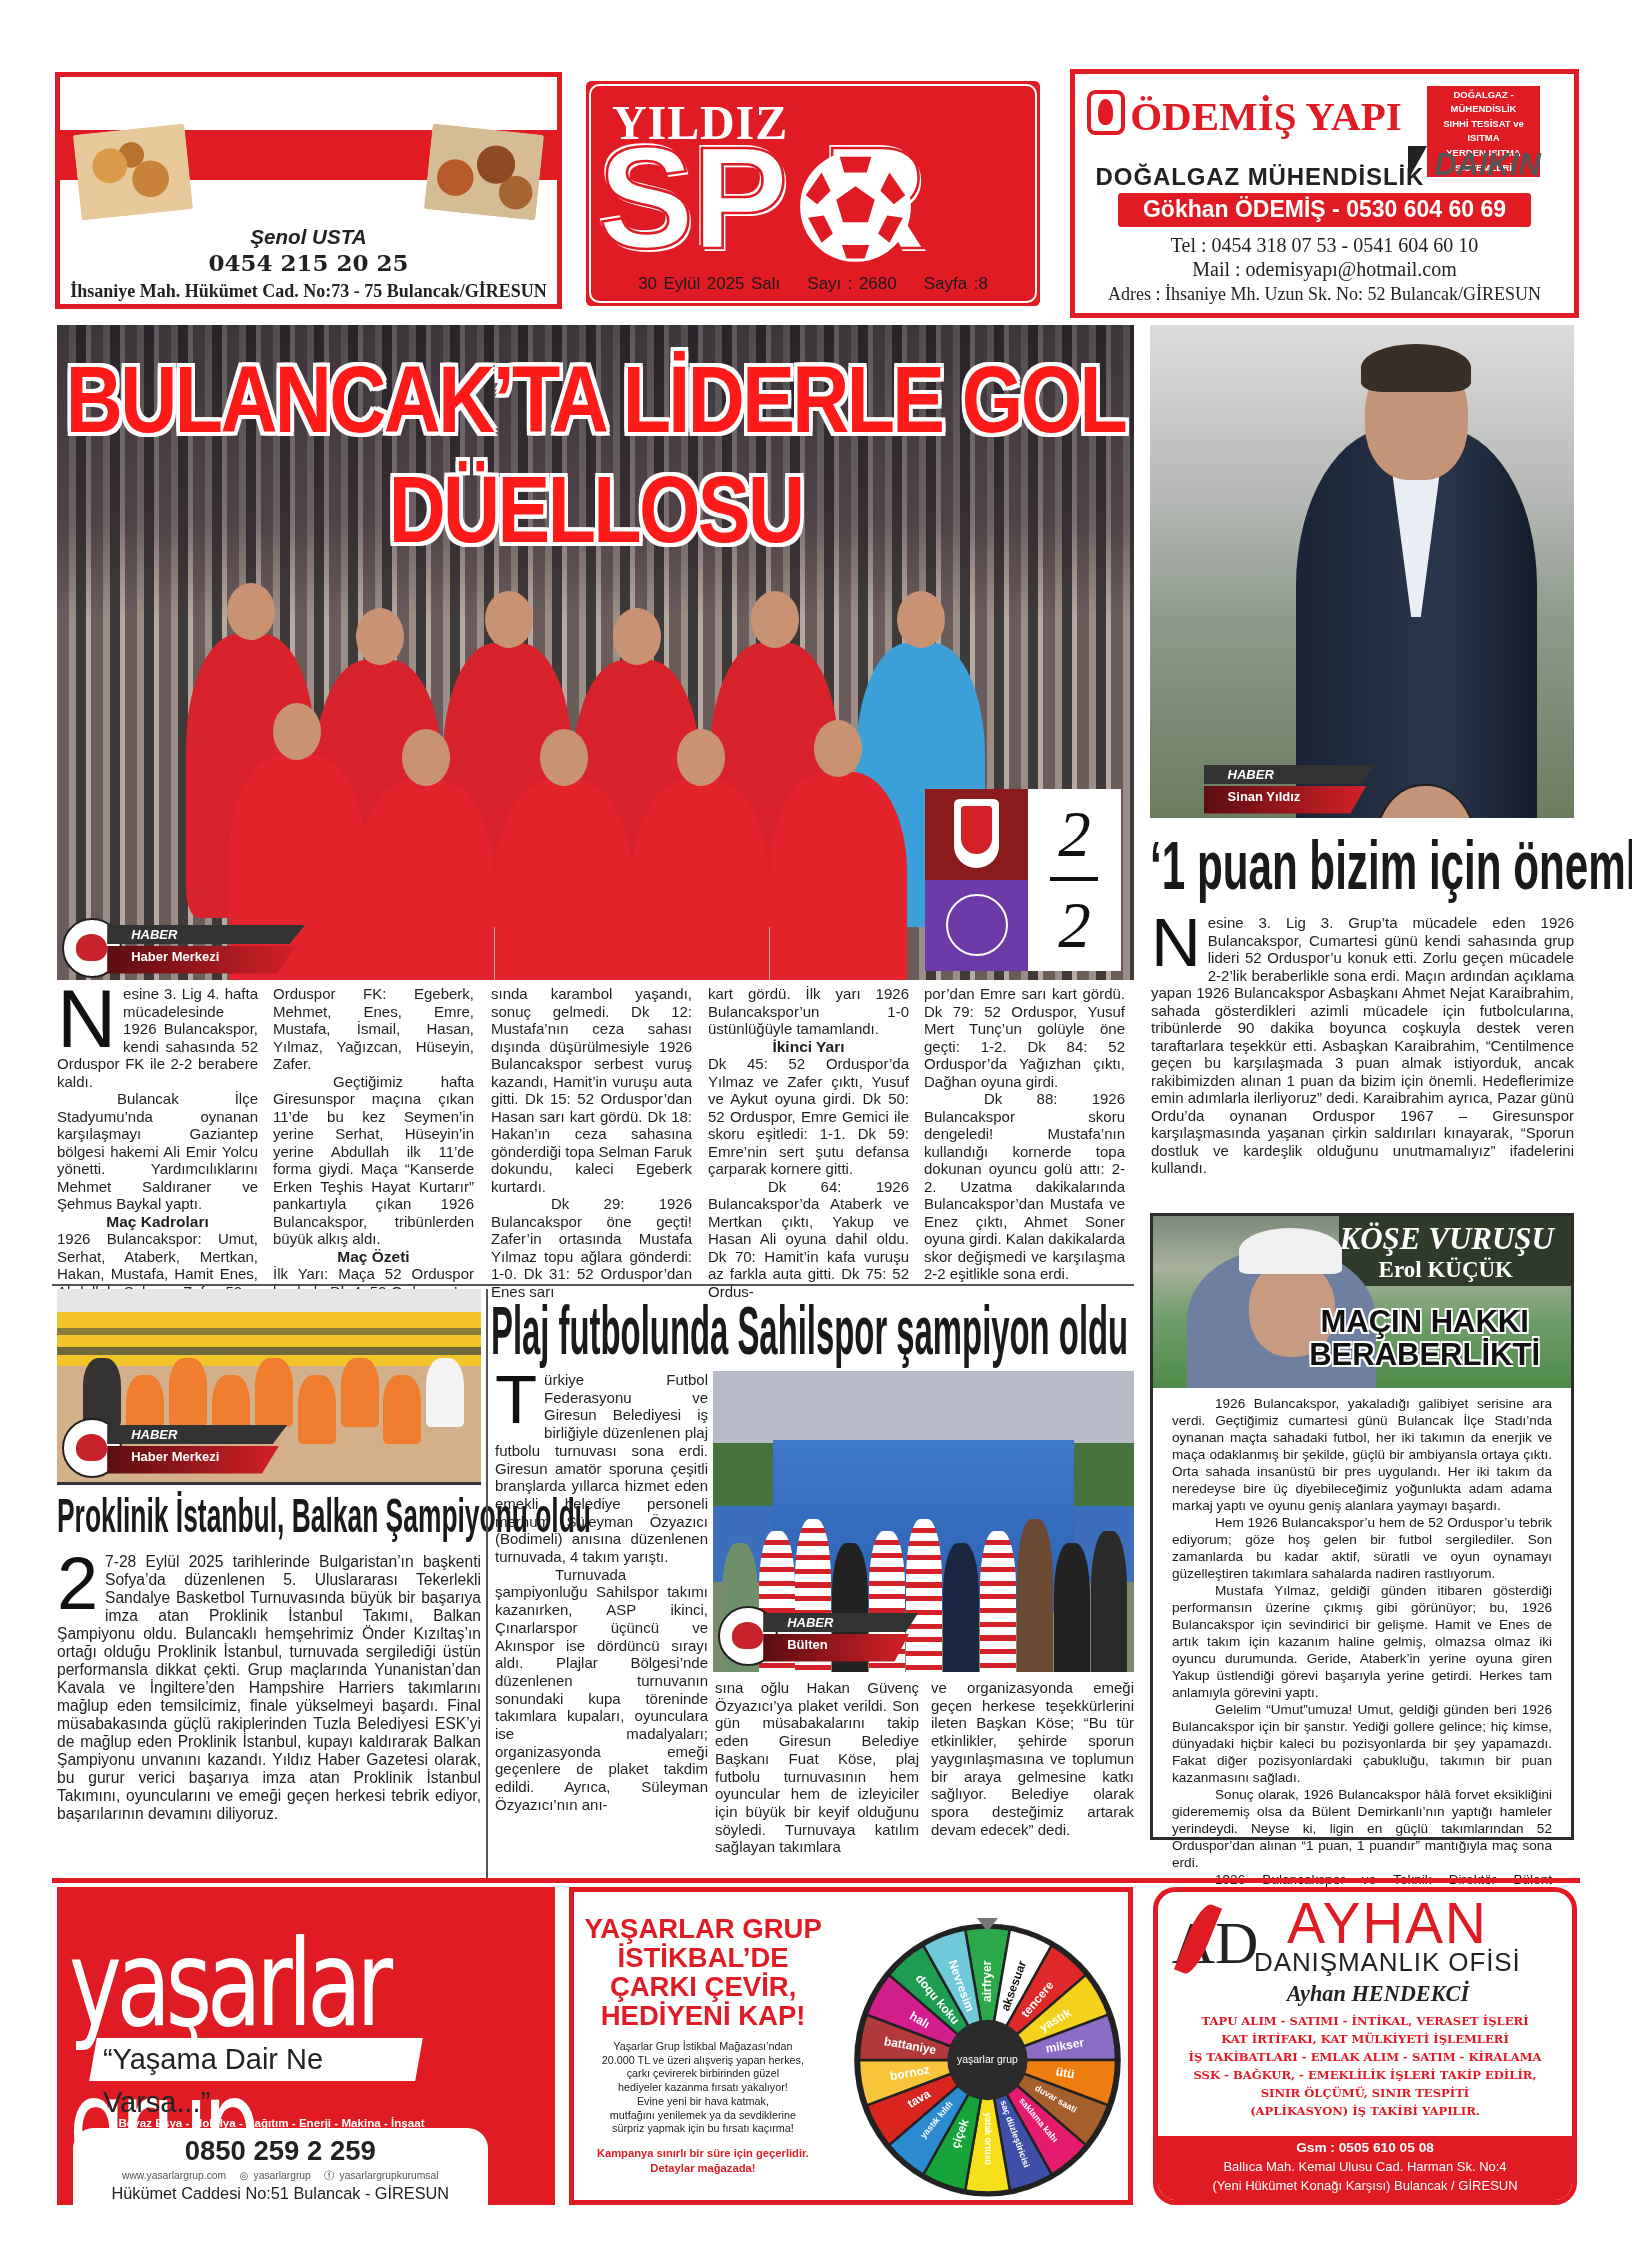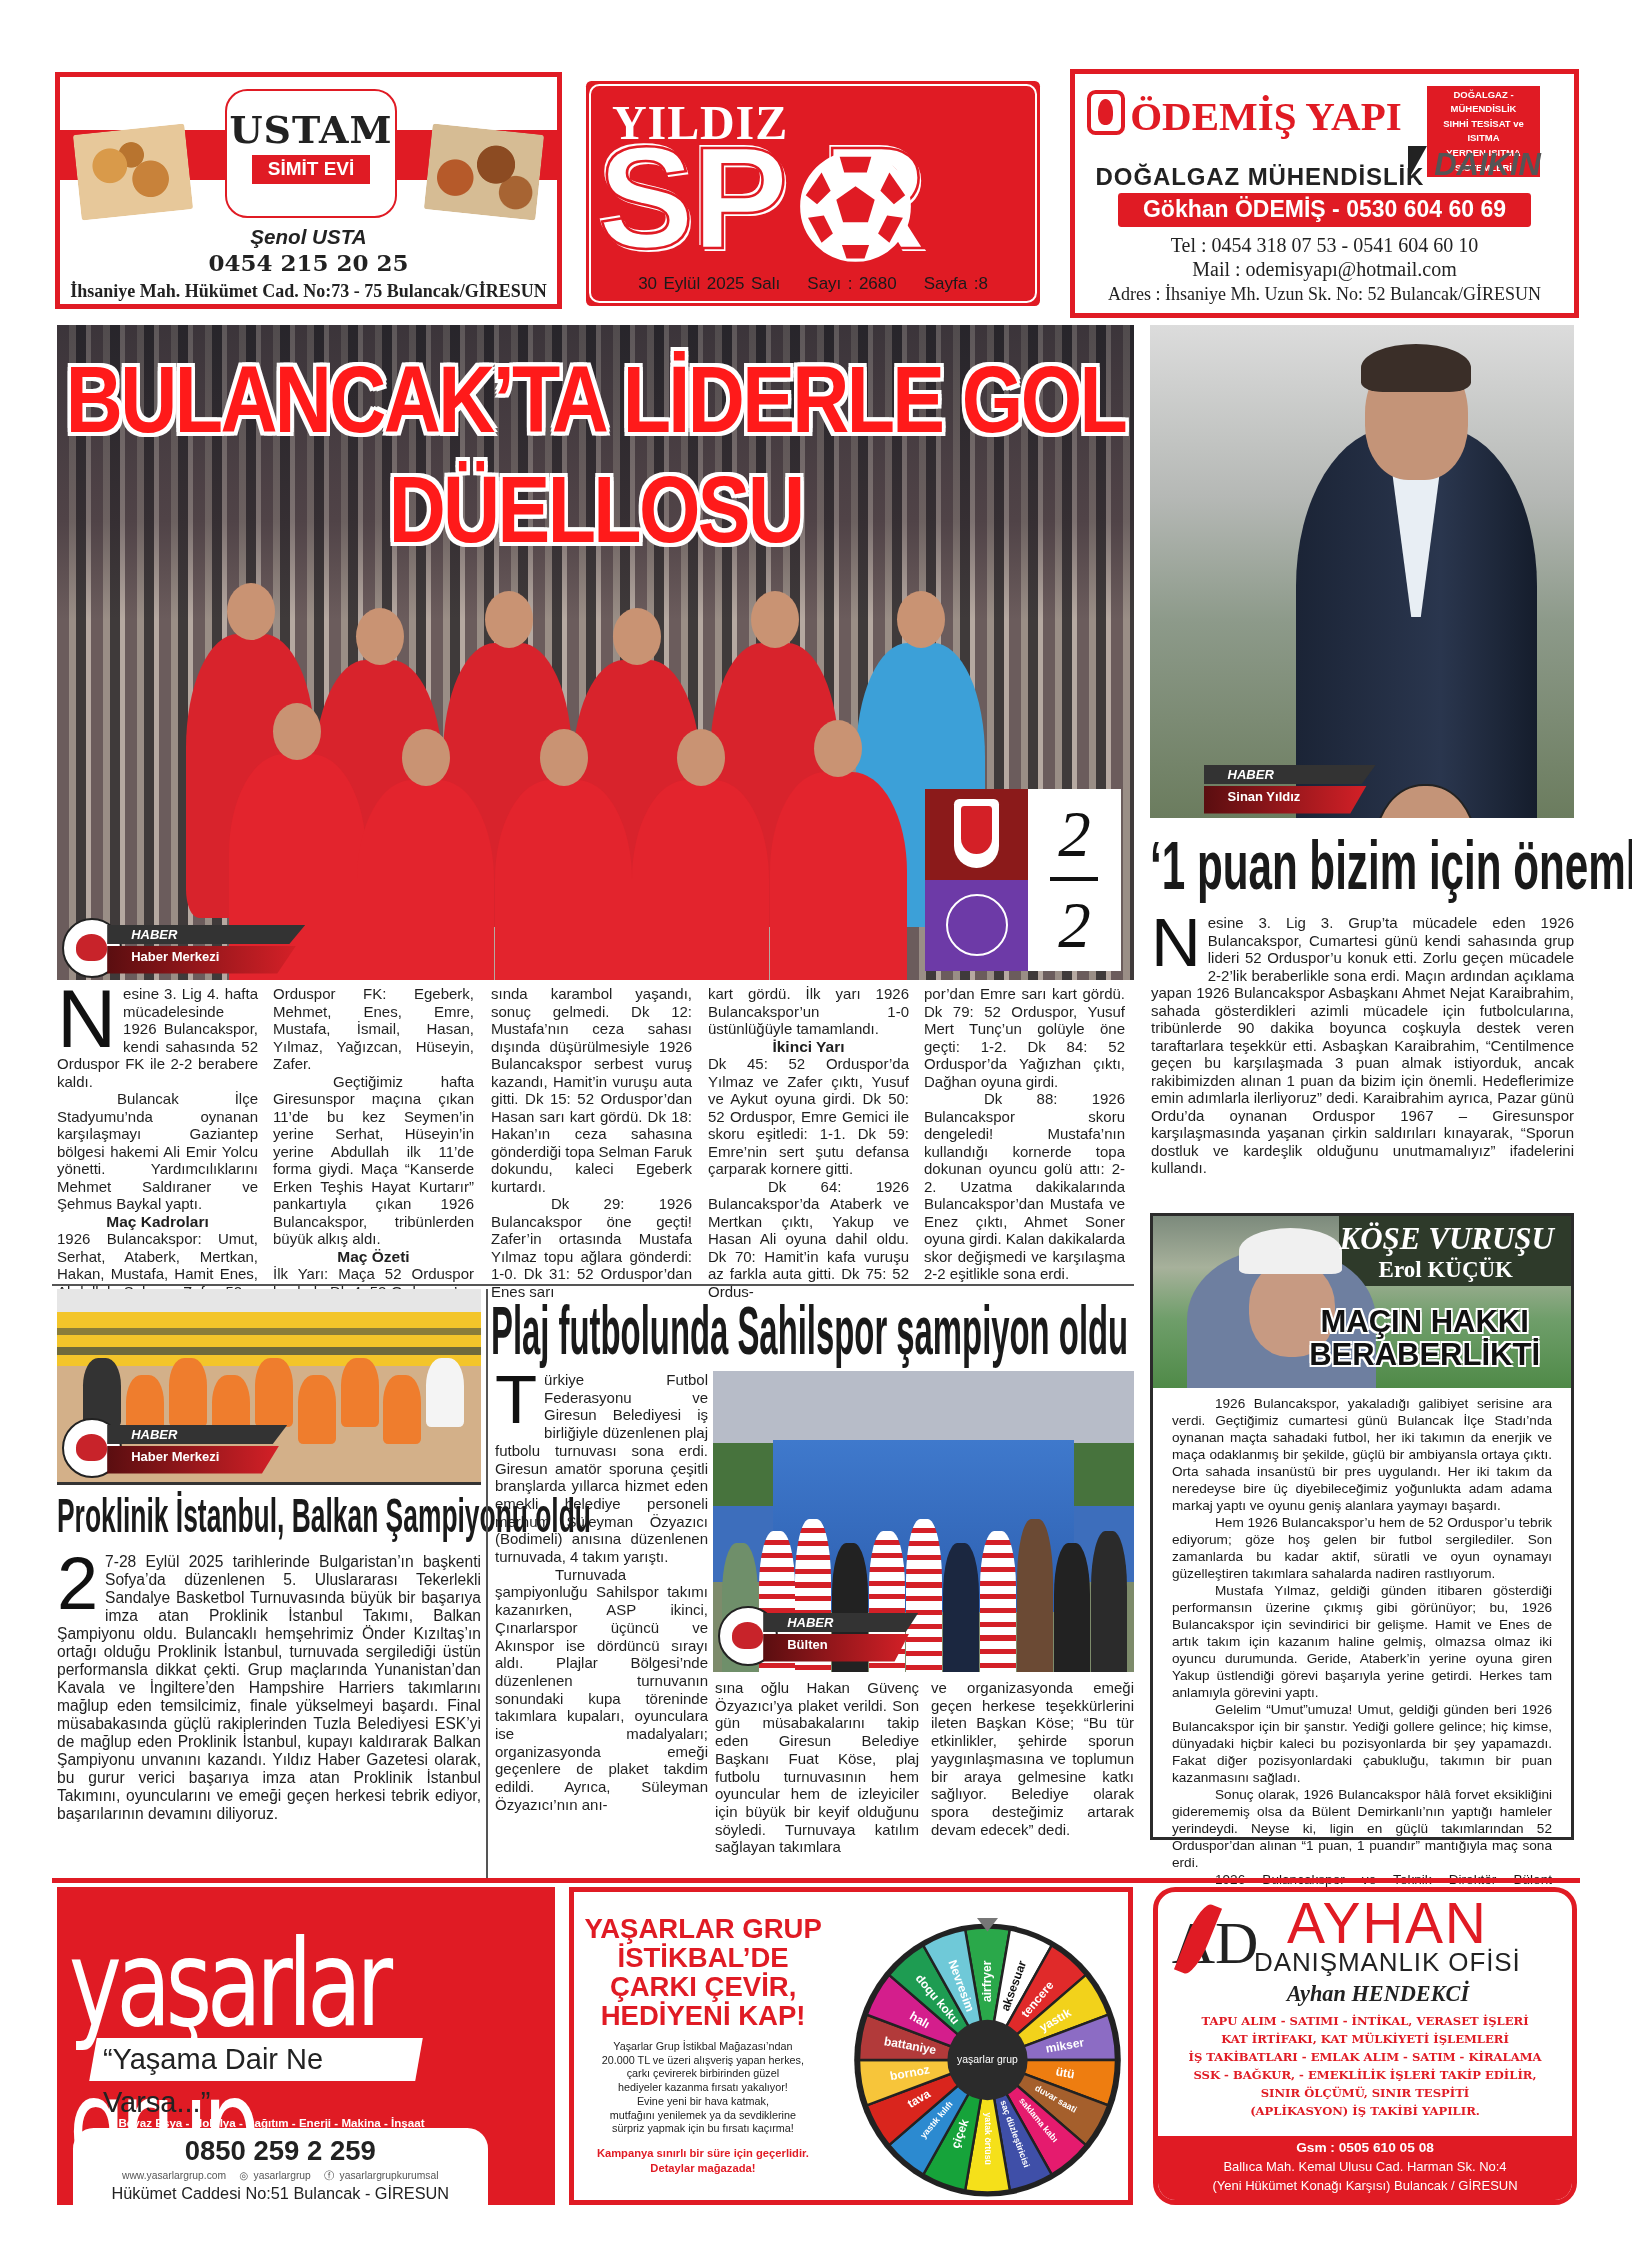--- a/index.html
+++ b/index.html
@@ -144,24 +144,20 @@
 
   .vline { position: absolute; width: 1.7px; background: #555; }
 </style>
 </head>
 <body>
 
 <div class="ad-box" id="ustam">
   <div class="band"></div>
   <div class="photo l"></div>
   <div class="photo r"></div>
-  <div class="frame">
-    <div class="brand">USTAM</div>
-    <div class="sub">SİMİT EVİ</div>
-  </div>
   <div class="owner">Şenol USTA</div>
   <div class="phone">0454 215 20 25</div>
   <div class="addr">İhsaniye Mah. Hükümet Cad. No:73 - 75 Bulancak/GİRESUN</div>
 </div>
 
 <div id="masthead">
   <div class="inner"></div>
   <div class="yildiz">YILDIZ</div>
   <div class="spor">SP R</div>
   <svg class="ball" viewBox="0 0 100 100">

